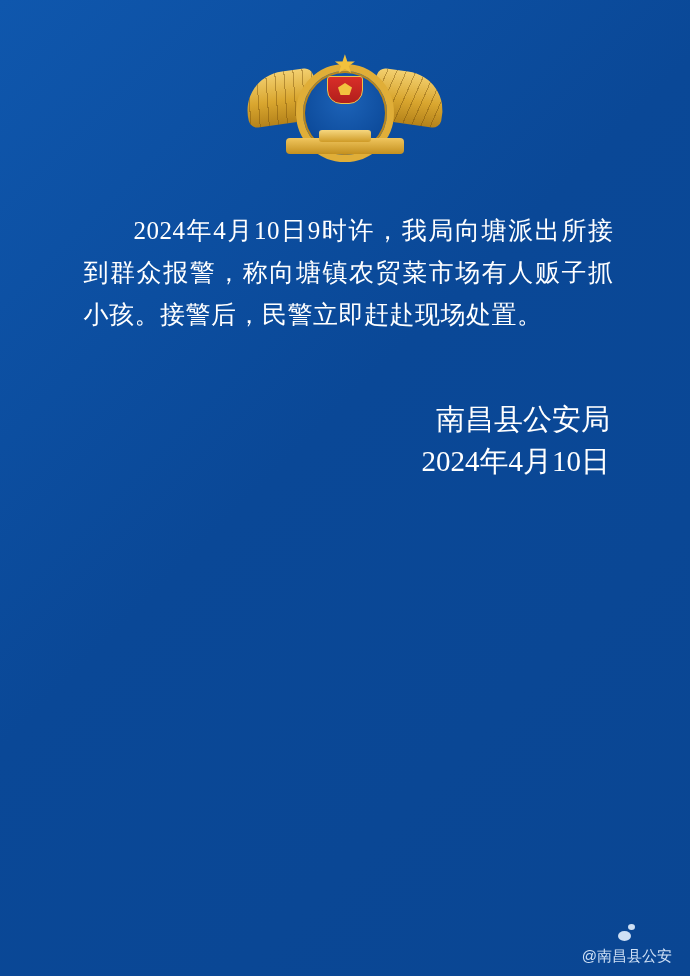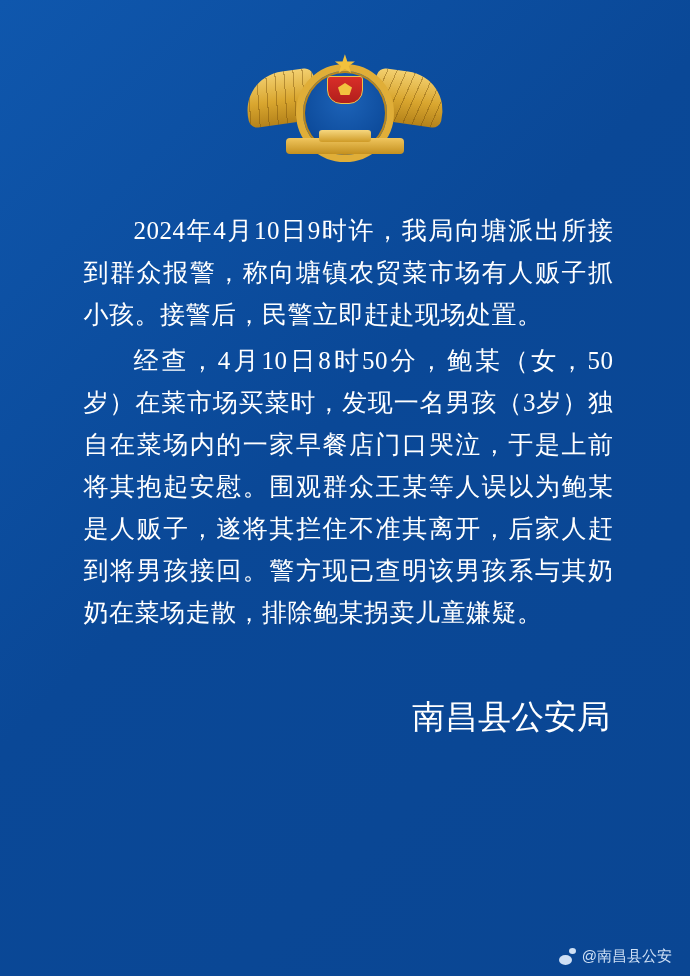--- a/index.html
+++ b/index.html
@@ -156,35 +156,36 @@
   }
   .body-text p {
     margin: 0 0 4px 0;
     text-indent: 2em;
   }
   
   .signature {
     width: 530px;
     margin-top: 58px;
     color: #ffffff;
-    font-size: 33px;
+    font-size: 29px;
     line-height: 42px;
     text-align: right;
   }
   
   .footer {
     position: absolute;
     right: 18px;
     bottom: 10px;
     display: flex;
     align-items: center;
     gap: 6px;
     color: #cfe0f5;
     font-size: 15px;
     font-family: "Liberation Sans", sans-serif;
+    flex-direction: column;
   }
   .weibo-icon {
     width: 17px;
     height: 17px;
     display: inline-block;
     position: relative;
   }
   .weibo-icon span {
     position: absolute;
     background: #cfe0f5;
@@ -221,25 +222,25 @@
       <div class="ring"></div>
       <div class="star">★</div>
       <div class="shield"></div>
       <div class="base"></div>
     </div>
   </div>
 
 
   <div class="body-text">
     <p>2024年4月10日9时许，我局向塘派出所接到群众报警，称向塘镇农贸菜市场有人贩子抓小孩。接警后，民警立即赶赴现场处置。</p>
-    <p>经查，4月10日8时50分，鲍某（女，50岁）在菜市场买菜时，发现一名男孩（3岁）独自在菜场内的一家早餐店门口哭泣，于是上前将其抱起安慰。围观群众王某等人误以为鲍某是人贩子，遂将其拦住不准其离开，后家人赶到将男孩接回。警方现已查明该男孩系与其奶奶在菜场走散，排除鲍某拐卖儿童嫌疑。</p>
   </div>
 
   <div class="signature">
     <div>南昌县公安局</div>
+    <div>2024年4月10日</div>
   </div>
 
   <div class="footer">
     <span class="weibo-icon">
       <span class="big"></span>
       <span class="small"></span>
     </span>
     <span>@南昌县公安</span>
   </div>
 

